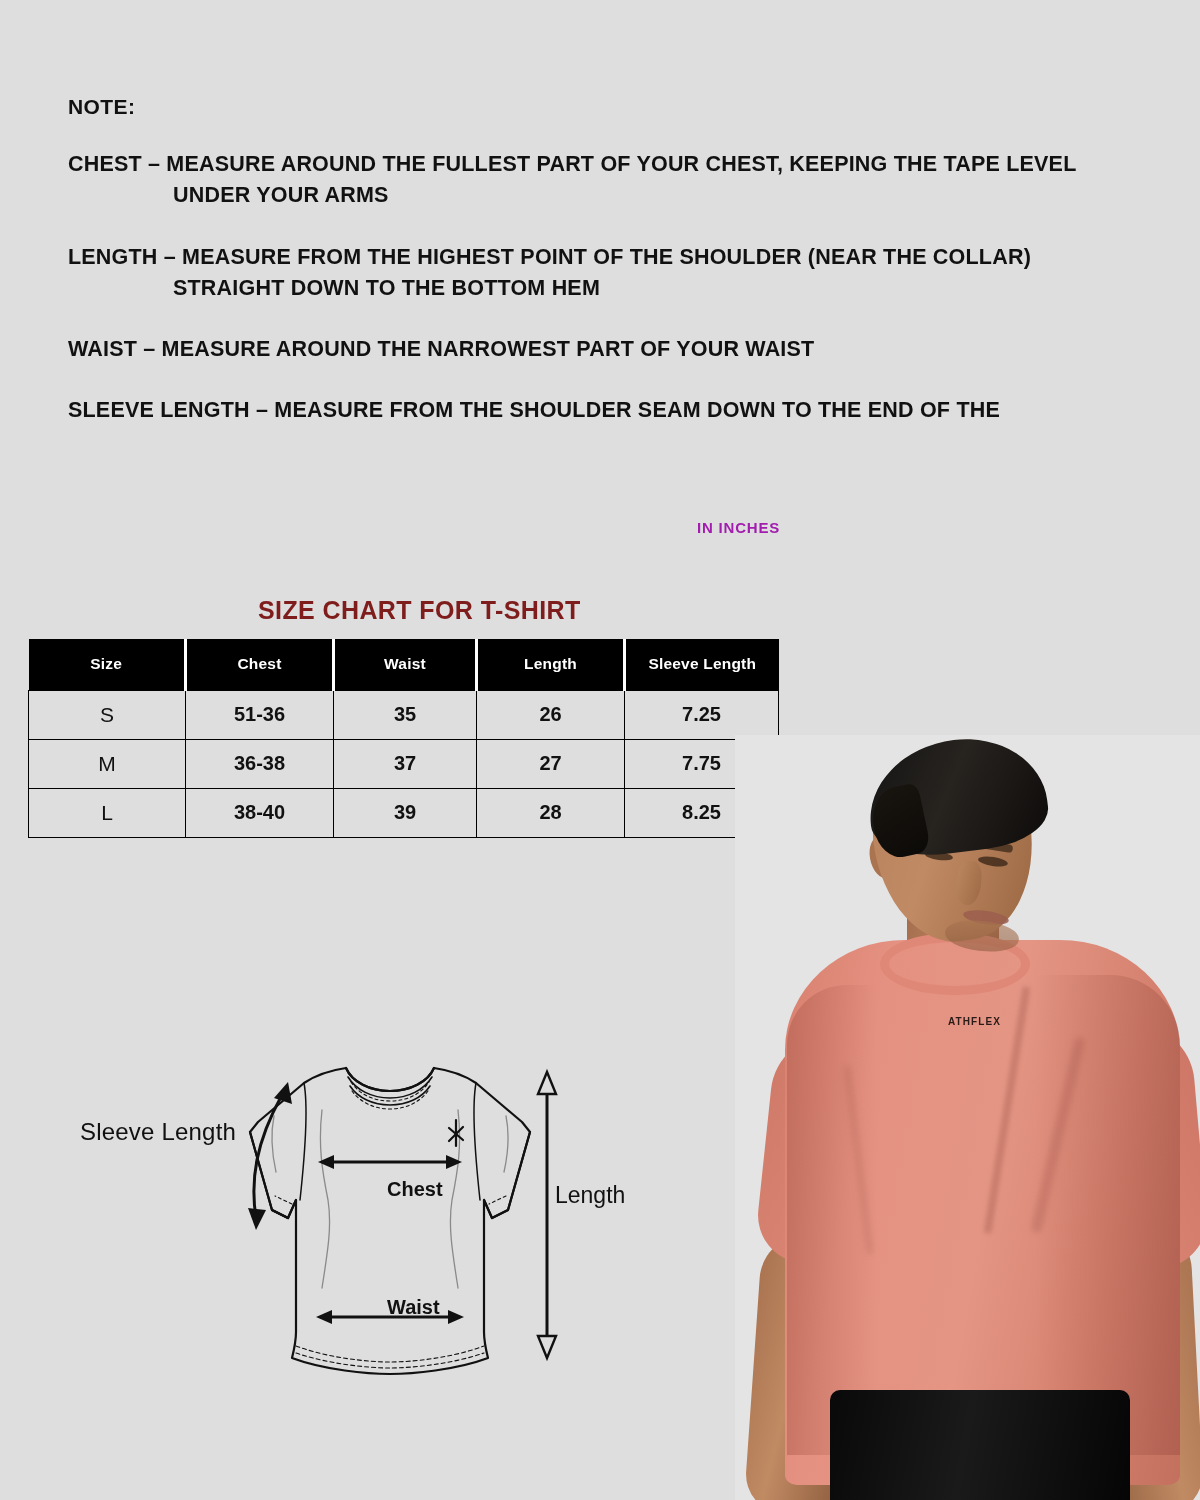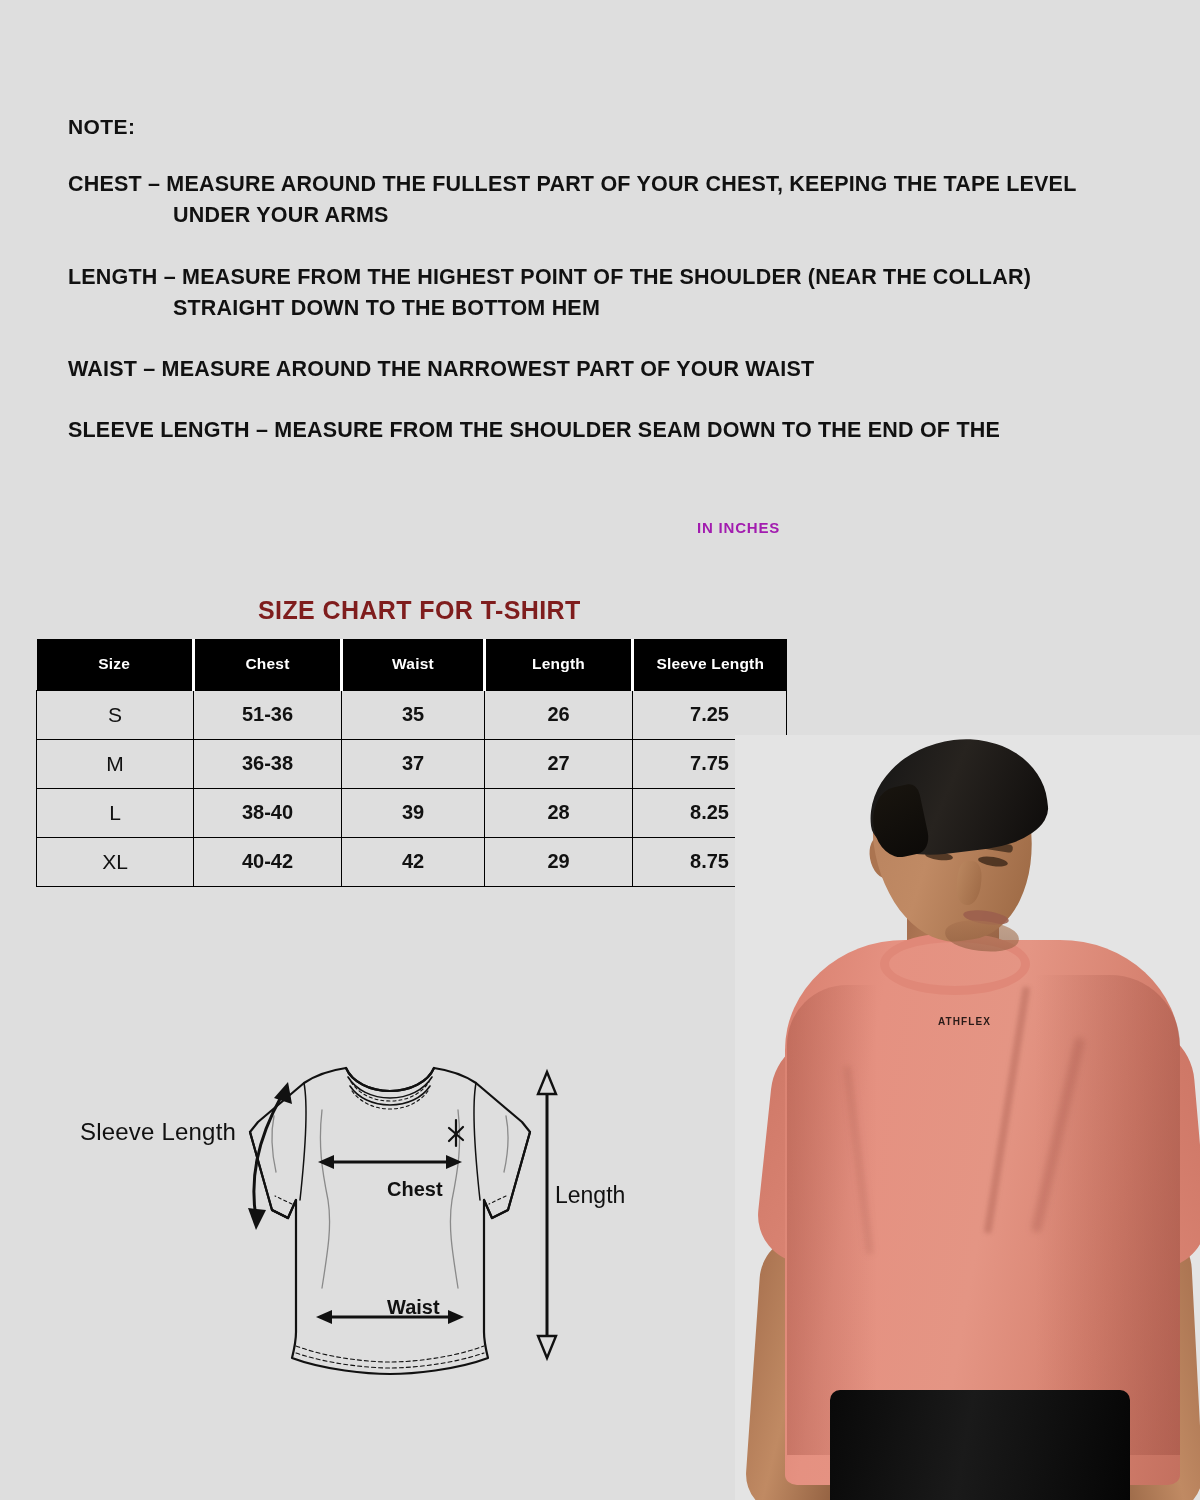--- a/index.html
+++ b/index.html
@@ -9,21 +9,21 @@
     font-family:"Liberation Sans", sans-serif;
     overflow:hidden;
   }
   #page {
     position:relative;
     width:1200px; height:1500px;
     background:#dedede;
   }
 
   
-  #note-block { position:absolute; left:68px; top:94px; width:1100px;margin-top:20px; }
+  #note-block { position:absolute; left:68px; top:94px; width:1100px; }
   .note-heading {
     font-size:21px; font-weight:700; letter-spacing:.4px;
     color:#111; line-height:1.2;
   }
   .note-para { margin-top:30px; }
   .note-line {
     font-size:21.5px; font-weight:700; letter-spacing:.2px;
     color:#111; line-height:1.45; white-space:nowrap;
   }
   .note-line.indent { padding-left:105px; }
@@ -33,21 +33,21 @@
     position:absolute; left:697px; top:519px;
     font-size:15px; font-weight:700; letter-spacing:.8px; color:#a21caf;
   }
 
   
   #table-title {
     position:absolute; left:258px; top:596px;
     font-size:25px; font-weight:600; letter-spacing:.4px; color:#7f1d1d;
   }
   #size-table {
-    position:absolute; left:36px; top:639px;
+    position:absolute; left:28px; top:639px;
     width:750px;
     border-collapse:collapse;
     table-layout:fixed;
   }
   #size-table th, #size-table td {
     text-align:center; vertical-align:middle;
   }
   #size-table thead th {
     background:#000; color:#fff;
     font-size:15.5px; font-weight:700; letter-spacing:.2px;
@@ -194,21 +194,21 @@
     transform:rotate(-3deg);
   }
   
   #m-shorts {
     left:95px; top:655px; width:300px; height:120px;
     background:linear-gradient(100deg,#090909,#1a1a1a 45%,#050505);
     border-radius:10px 10px 0 0;
   }
   
   #m-logo {
-    left:203px; top:281px;
+    left:213px; top:281px;
     font-size:10px; font-weight:700; letter-spacing:1.1px;
     color:#2a1b18;
   }
 </style>
 </head>
 <body>
 
 <div id="page">
 
   <div id="note-block">
@@ -269,27 +269,20 @@
         <td>27</td>
         <td>7.75</td>
       </tr>
       <tr>
         <td>L</td>
         <td>38-40</td>
         <td>39</td>
         <td>28</td>
         <td>8.25</td>
       </tr>
-      <tr>
-        <td>XL</td>
-        <td>40-42</td>
-        <td>42</td>
-        <td>29</td>
-        <td>8.75</td>
-      </tr>
     </tbody>
   </table>
 
   <div id="diagram">
 
     <svg width="640" height="370" viewBox="0 0 640 370">
       <g fill="none" stroke="#111" stroke-width="2.2" stroke-linejoin="round" stroke-linecap="round">
 
         <path d="M244,33 C256,25 272,20 286,18
                  C292,32 310,41 330,41 C350,41 368,32 374,18

